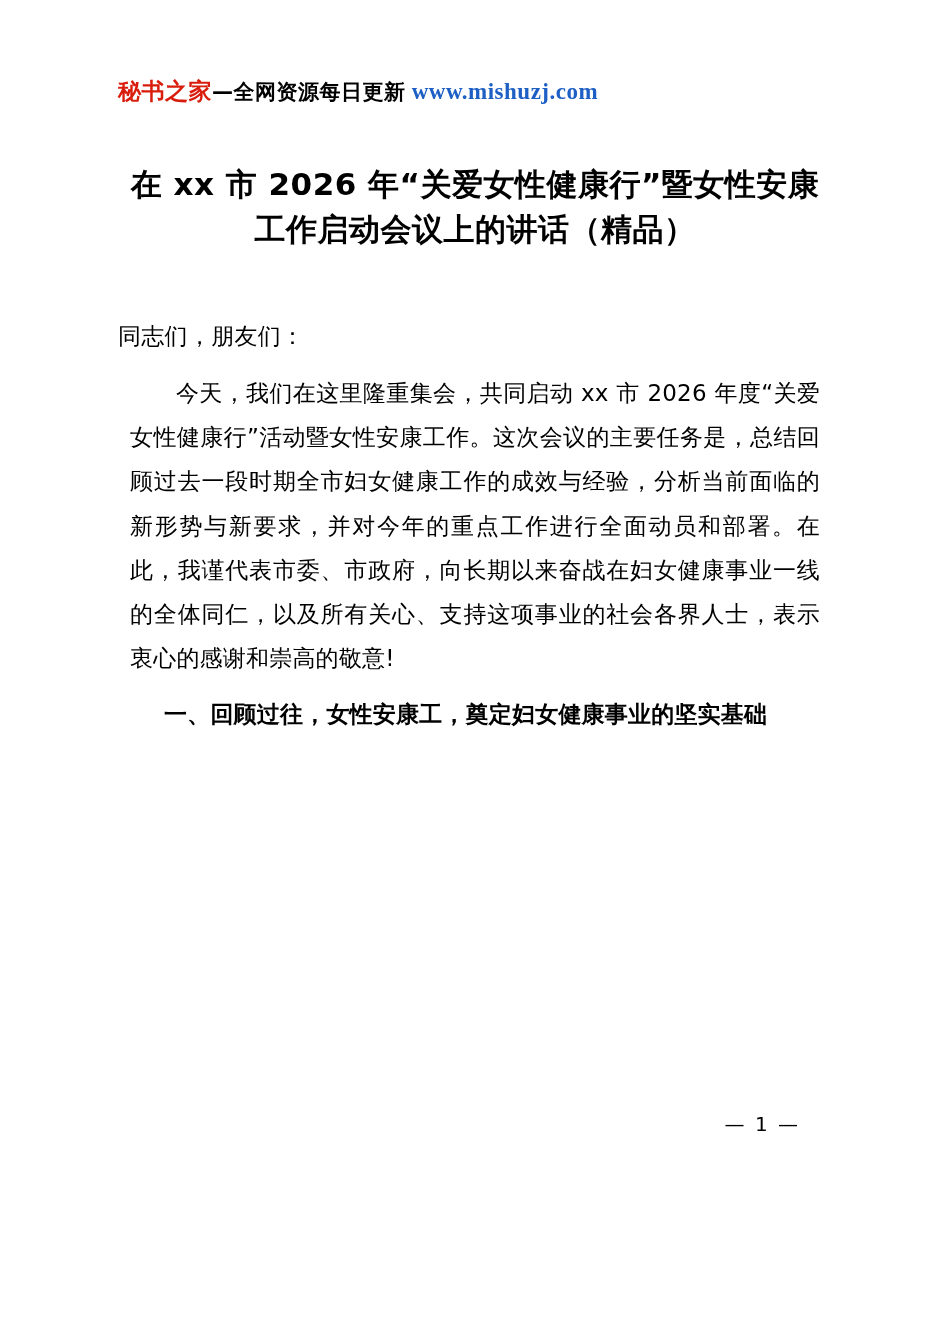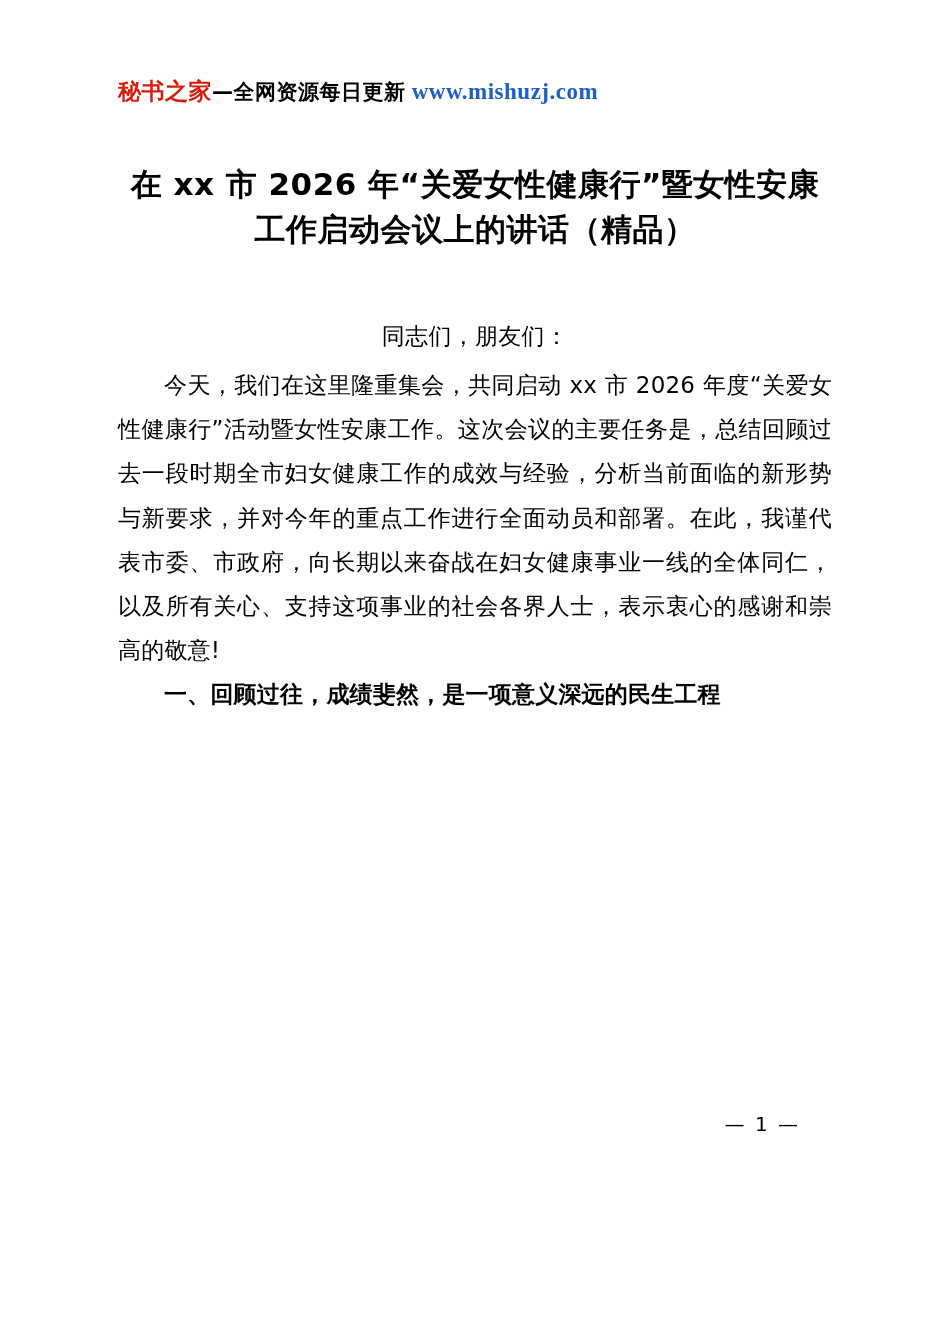--- a/index.html
+++ b/index.html
@@ -56,27 +56,26 @@
     text-align: center;
     margin: 0 0 64px 0;
     letter-spacing: 0.5px;
   }
   .salutation {
     font-family: "DejaVu Sans", "Liberation Sans", sans-serif;
     font-size: 23px;
     line-height: 1.9;
     margin: 0 0 4px 0;
     letter-spacing: 0.3px;
-    text-align: center;
   }
   p.body-para {
     font-family: "DejaVu Sans", "Liberation Sans", sans-serif;
     font-size: 23px;
     line-height: 1.92;
-    margin: 0;
+    margin: 12px;
     text-align: justify;
     text-justify: inter-ideograph;
     text-indent: 2em;
     letter-spacing: 0.2px;
   }
   .section-heading {
     font-family: "DejaVu Sans", "Liberation Sans", sans-serif;
     font-size: 23px;
     font-weight: bold;
     line-height: 1.92;
@@ -106,18 +105,18 @@
     <span class="brand">秘书之家</span><span class="tagline">—全网资源每日更新</span> <span class="site-url">www.mishuzj.com</span>
   </div>
 
   <h1 class="doc-title">在 xx 市 2026 年“关爱女性健康行”暨女性安康工作启动会议上的讲话（精品）</h1>
 
   <div class="salutation">同志们，朋友们：</div>
 
   <p class="body-para">今天，我们在这里隆重集会，共同启动 xx 市 2026 年度“关爱女性健康行”活动暨女性安康工作。这次会议的主要任务是，总结回顾过去一段时期全市妇女健康工作的成效与经验，分析当前面临的新形势与新要求，并对今年的重点工作进行全面动员和部署。在此，我谨代表市委、市政府，向长期以来奋战在妇女健康事业一线的全体同仁，以及所有关心、支持这项事业的社会各界人士，表示衷心的感谢和崇高的敬意!</p>
 
 
-  <p class="section-heading">一、回顾过往，成绩斐然，是一项意义深远的民生工程</p>
+  <p class="section-heading">一、回顾过往，女性安康工，奠定妇女健康事业的坚实基础</p>
 
 
   <div class="page-footer">— 1 —</div>
 
 </div>
 
 </body></html>

